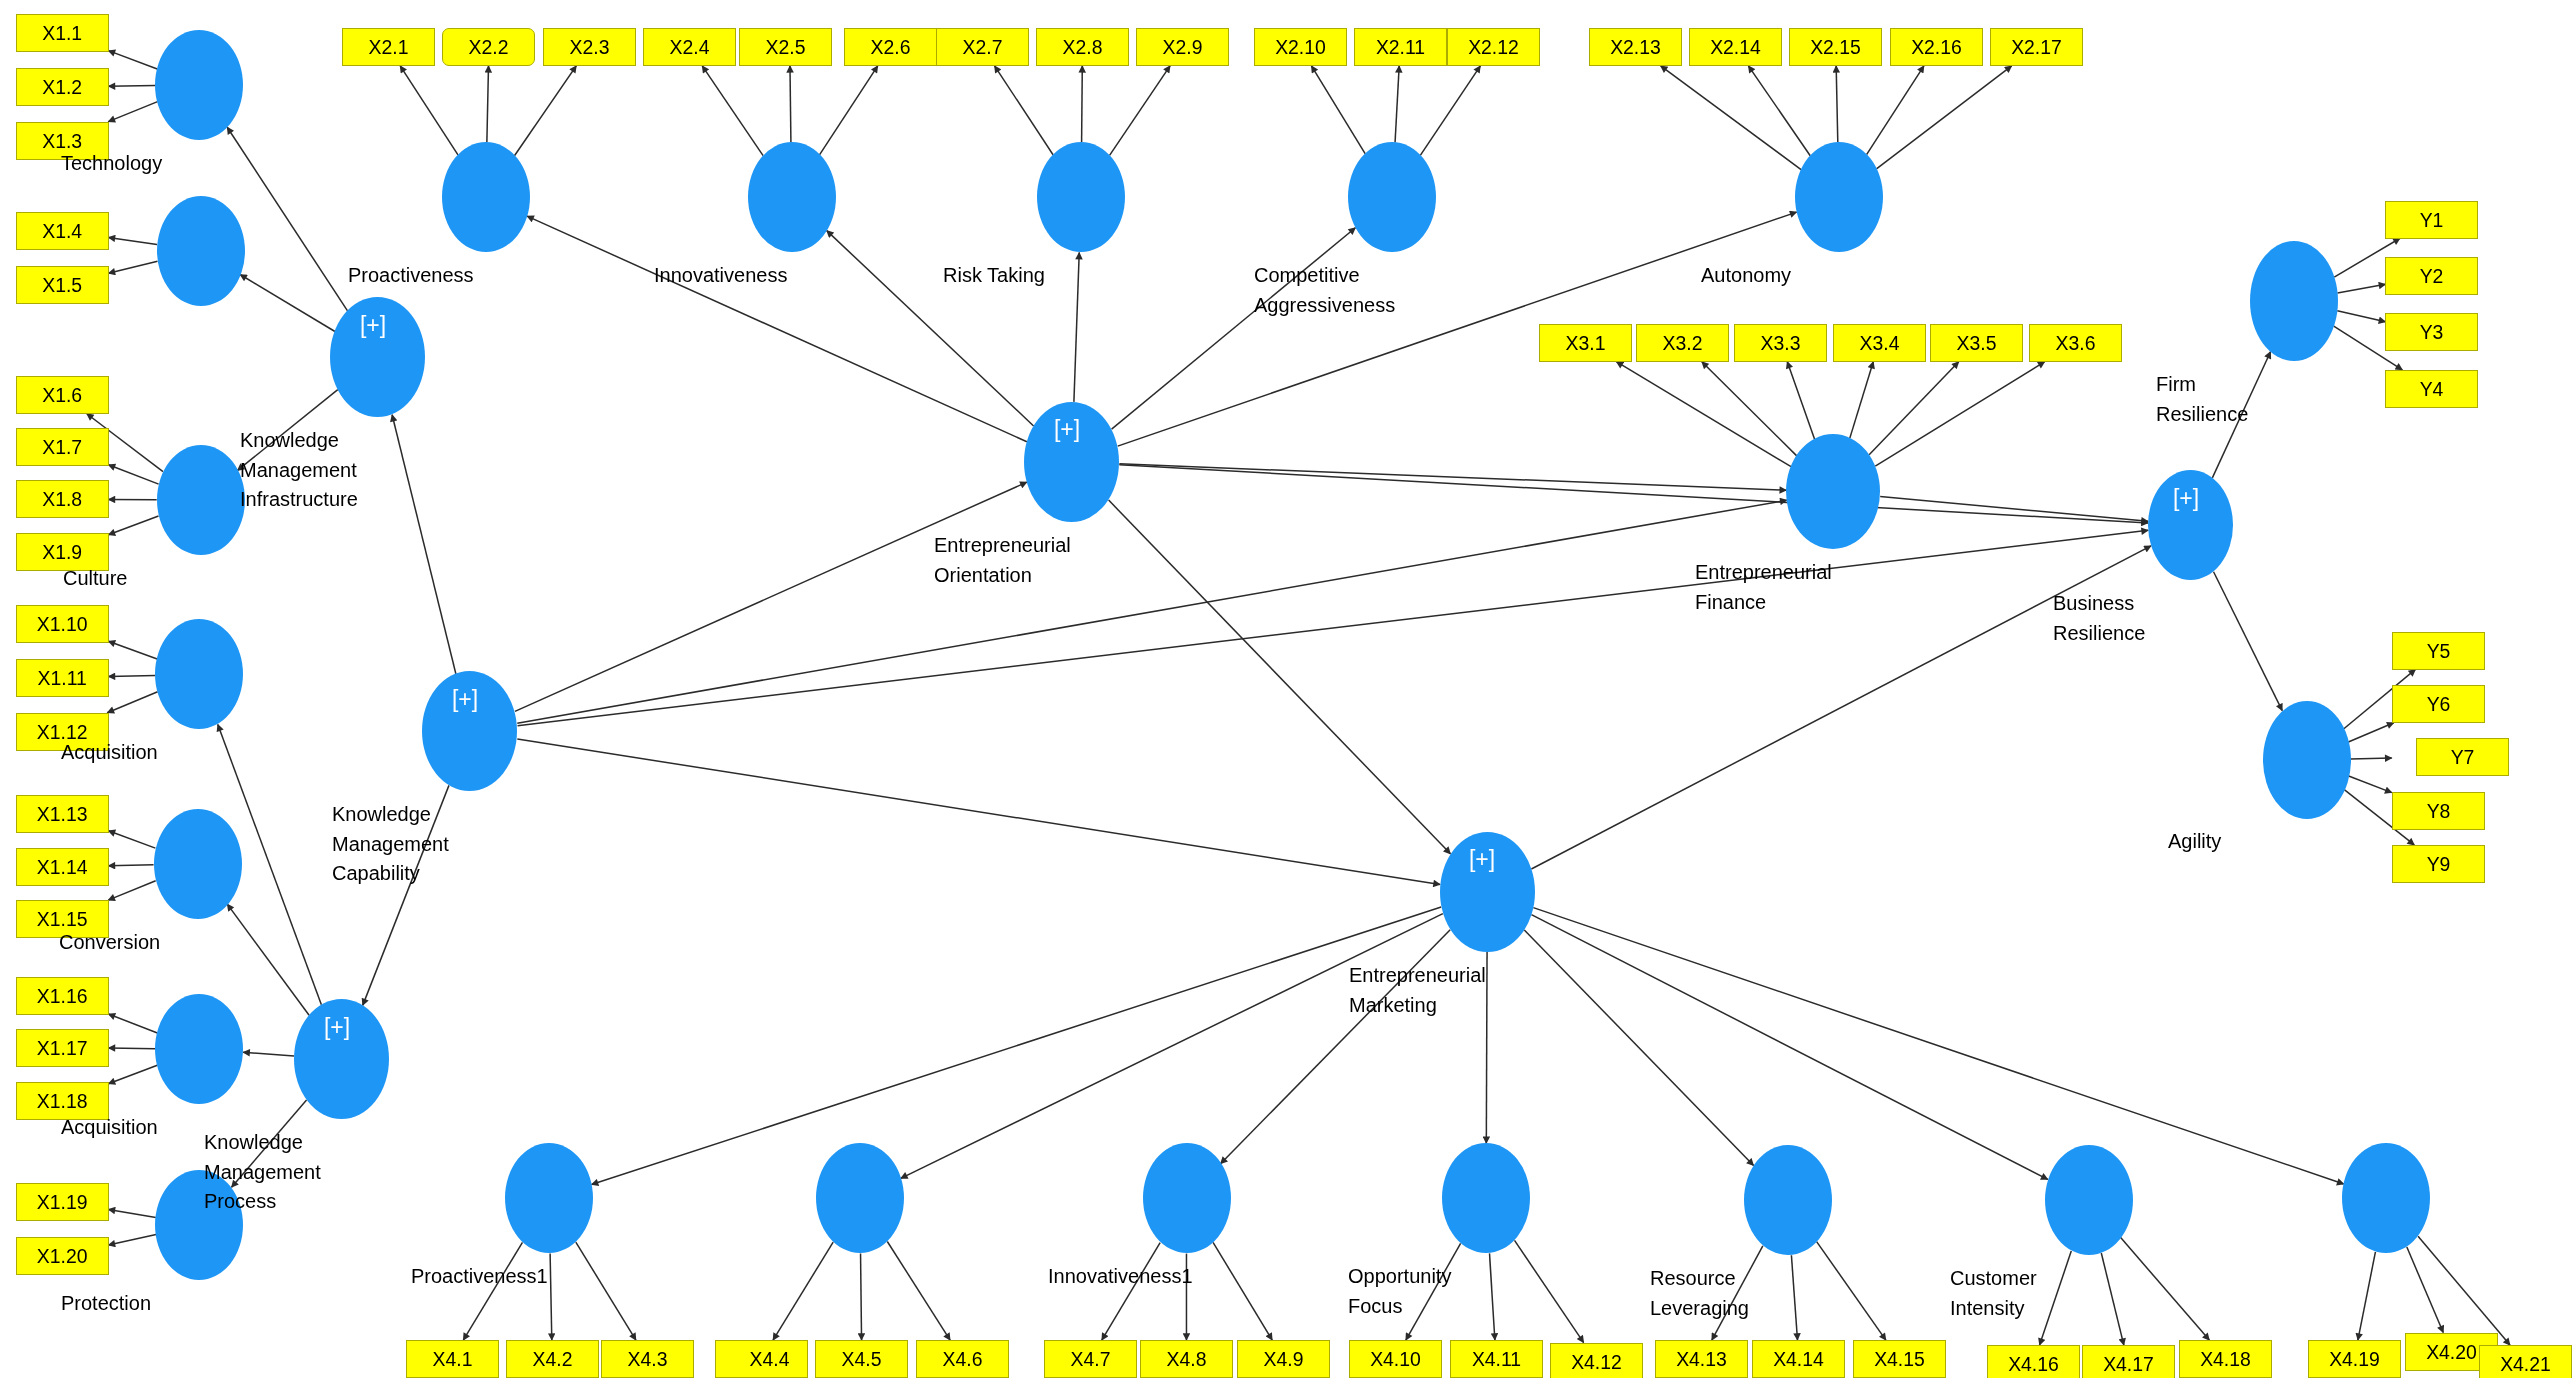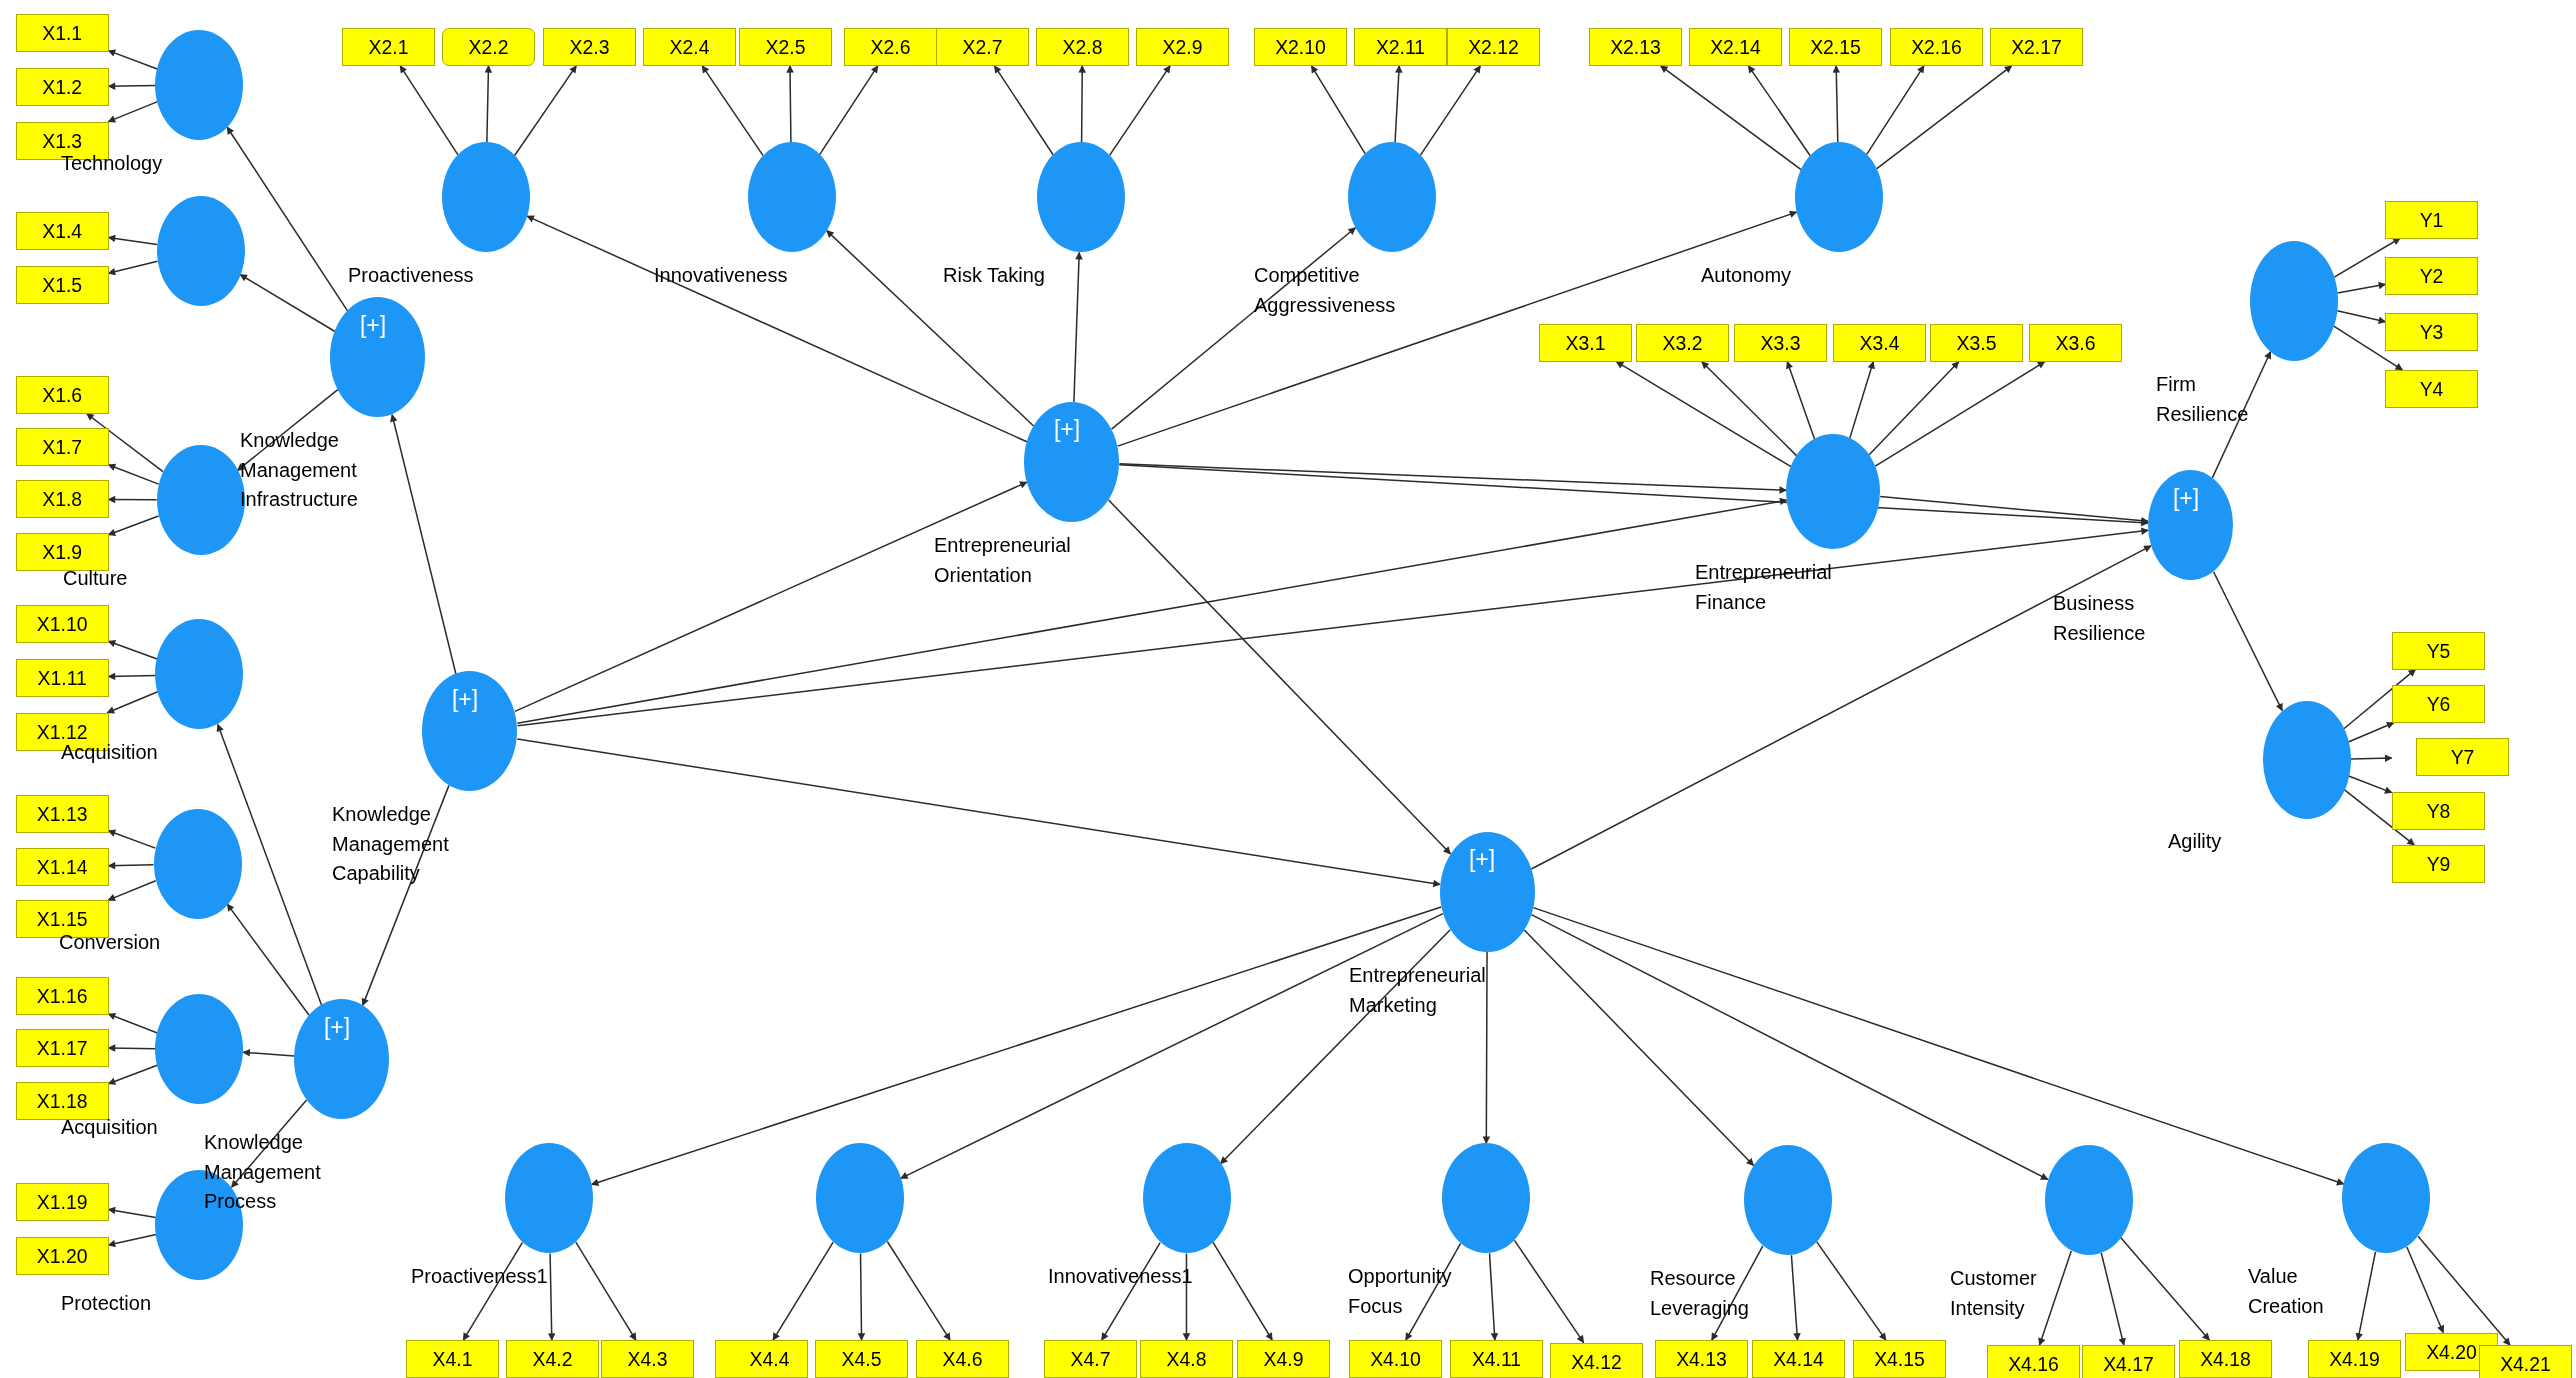--- a/index.html
+++ b/index.html
@@ -281,16 +281,14 @@
     <div class="latent" style="left: 1442px; top: 1143px; width: 88px; height: 110px;"></div>
     <div class="latent-label" style="left: 1486px; top: 1262px;">Opportunity
 Focus</div>
     <div class="latent" style="left: 1744px; top: 1145px; width: 88px; height: 110px;"></div>
     <div class="latent-label" style="left: 1788px; top: 1264px;">Resource
 Leveraging</div>
     <div class="latent" style="left: 2045px; top: 1145px; width: 88px; height: 110px;"></div>
     <div class="latent-label" style="left: 2088px; top: 1264px;">Customer
 Intensity</div>
     <div class="latent" style="left: 2342px; top: 1143px; width: 88px; height: 110px;"></div>
-    <div class="latent-label" style="left: 2386px; top: 1262px;">Value
-Creation</div>
   </div>
 
 
 </body></html>

